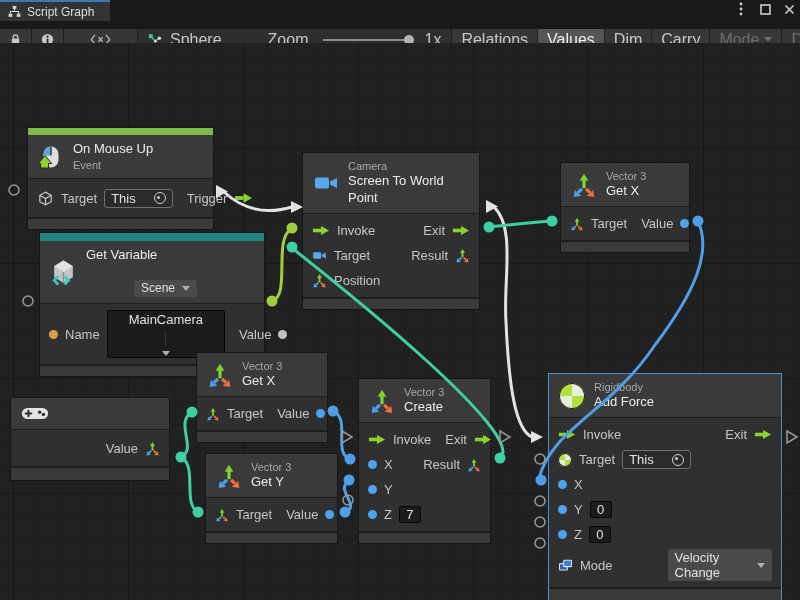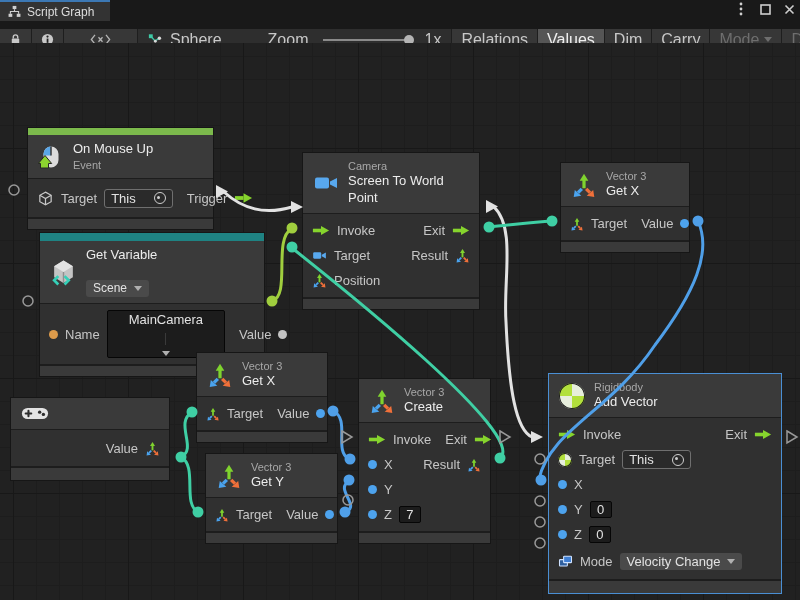--- a/index.html
+++ b/index.html
@@ -46,21 +46,21 @@
   .n-body{padding:4px 0;}
   .n-row{display:flex;align-items:center;gap:7px;padding:2px 9px;min-height:21px;}
   .n-ftr{height:10px;background:#3a3a3a;border-top:2px solid #1d1d1d;}
   .spacer{flex:1;}
   .dot{width:9px;height:9px;border-radius:50%;display:inline-block;flex:0 0 auto;}
   .dot.blue{background:#4da3ee;} .dot.orange{background:#dd9b4b;} .dot.gray{background:#c2c2c2;}
   .chip{display:inline-flex;align-items:center;gap:18px;border:1px solid #6f6f6f;border-radius:3px;
         background:#2a2a2a;padding:1px 6px;color:#e2e2e2;}
   .tgt-ico{width:10px;height:10px;border:1.5px solid #cfcfcf;border-radius:50%;position:relative;display:inline-block;}
   .tgt-ico::after{content:"";position:absolute;left:2.5px;top:2.5px;width:3px;height:3px;border-radius:50%;background:#cfcfcf;}
-  .dd{display:inline-flex;align-items:center;gap:7px;background:#4a4a4a;border-radius:3px;padding:1px 7px;color:#e2e2e2;}
+  .dd{display:inline-flex;align-items:center;gap:7px;background:#4a4a4a;border-radius:3px;padding:1px 7px;color:#e2e2e2;margin-left:48px;}
   .field{display:inline-flex;align-items:center;gap:6px;background:#1c1c1c;border:1px solid #060606;
          border-radius:2px;padding:1px 21px;color:#e2e2e2;flex-direction:column;}
   .field .sep{width:1px;height:12px;background:#3a3a3a;}
   .vfield{background:#1c1c1c;border:1px solid #060606;border-radius:2px;padding:0 6px;color:#e2e2e2;min-width:8px;text-align:center;}
   .icon{display:inline-flex;flex:0 0 auto;align-items:center;justify-content:center;}
   .rigid{border-radius:50%;background:conic-gradient(from 0deg,#e7eedd 0 25%,#b2e03c 0 50%,#e7eedd 0 75%,#b2e03c 0);
          box-shadow:0 0 0 1px #1c1c1c inset;}
   .wires{position:absolute;left:0;top:0;width:800px;height:600px;pointer-events:none;z-index:5;}
 </style>
 </head>
@@ -527,21 +527,21 @@
       </div>
     </div>
     <div class="n-ftr"></div>
   </div>
 
   <div class="node selected" style="left:548px;top:373px;width:234px;">
     <div class="n-hdr">
       <span class="icon rigid" style="width:26px;height:26px;"></span>
       <div class="titles">
         <span class="n-cat">Rigidbody</span>
-        <span class="n-title">Add Vector</span>
+        <span class="n-title">Add Force</span>
       </div>
     </div>
     <div class="n-body">
       <div class="n-row">
         <span class="icon">
           <svg width="18" height="11" viewBox="0 0 20 12">
               <path d="M1 6 H10" stroke="#86d42d" stroke-width="4"></path>
               <path d="M10 1 L19 6 L10 11 Z" fill="#86d42d"></path>
             </svg>
         </span>

